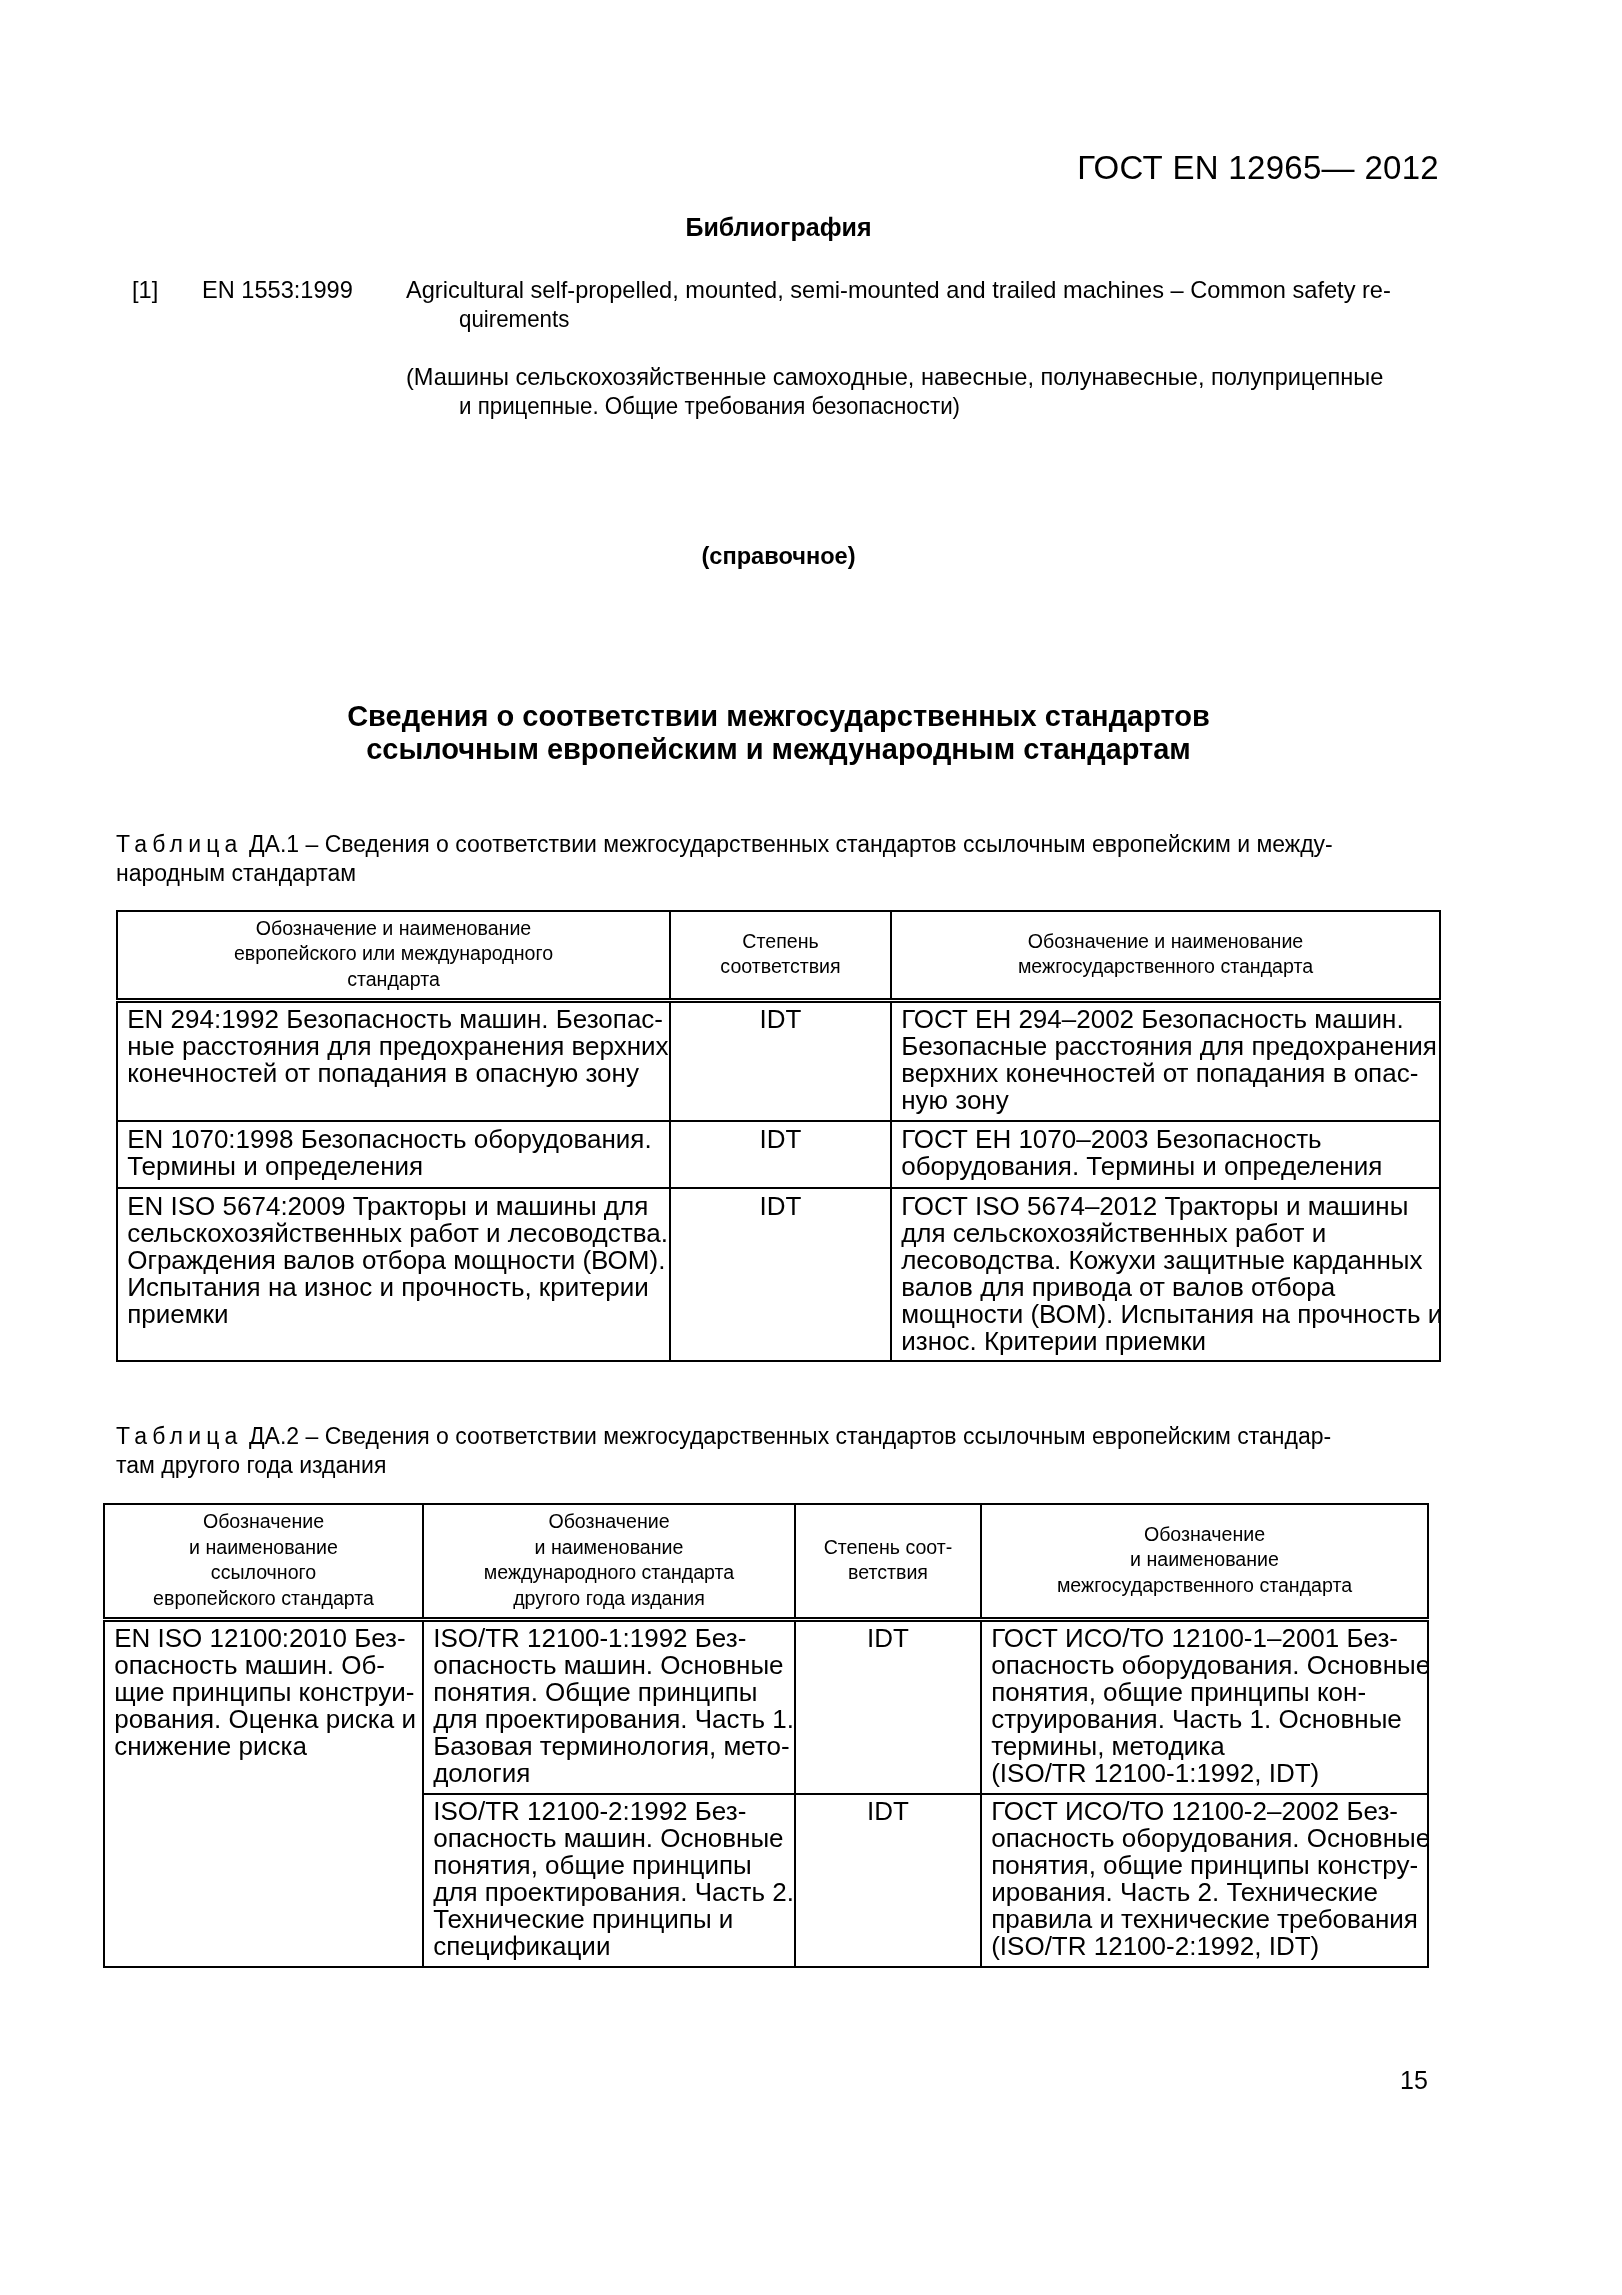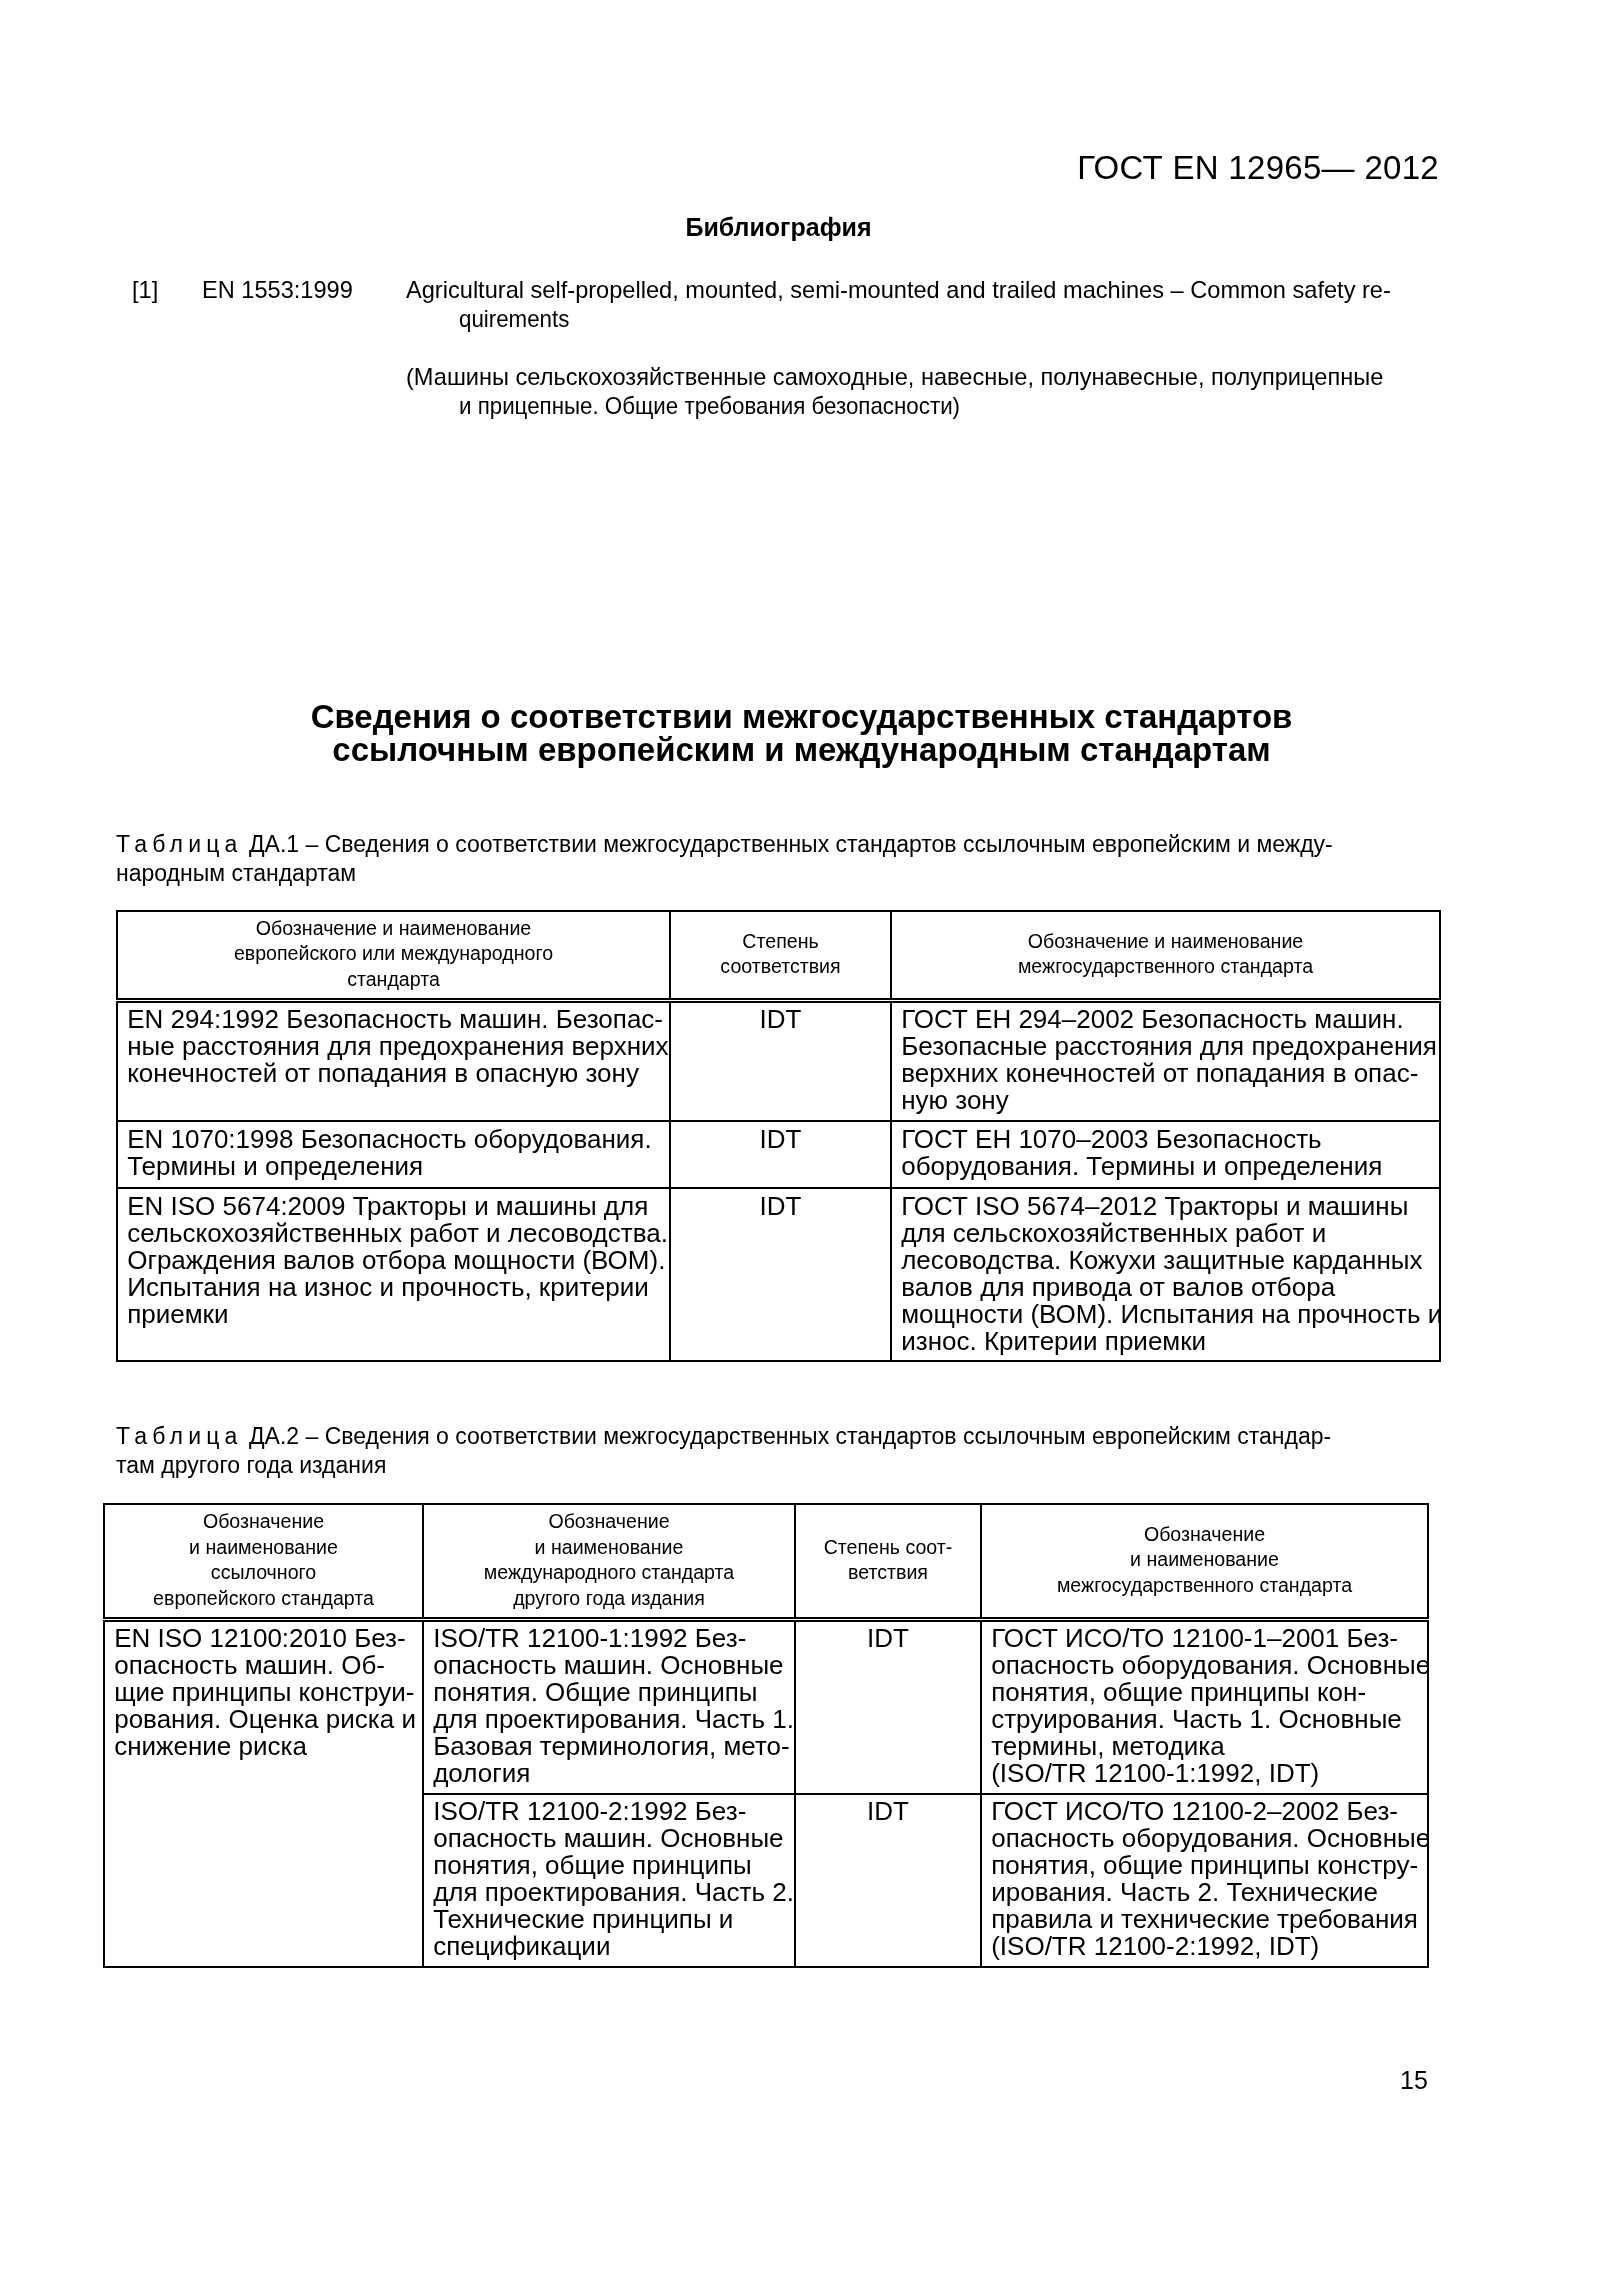--- a/index.html
+++ b/index.html
@@ -10,21 +10,21 @@
   .h-center { left:0; width:1622px; text-align:center; font-weight:bold; }
   .biblio-title { top:213px; font-size:25px; left:0; width:1557px; }
   .bib { font-size:23.6px; line-height:29.4px; }
   .bib-num { left:132px; top:276px; }
   .bib-code { left:202px; top:276px; }
   .bib-text { left:406px; top:276px; width:1047px; }
   .bib-text .cont { padding-left:56px; }
   .bib-ru { left:406px; top:363px; width:1047px; }
   .bib-ru .cont { padding-left:56px; }
   .annex { top:542px; font-size:23.6px; line-height:29px; left:0; width:1557px; }
-  .annex-title { top:700px; font-size:33px; line-height:33px; left:0; width:1557px;padding-left:23px; }
+  .annex-title { top:700px; font-size:29px; line-height:33px; left:0; width:1557px; }
   .caption { left:116px; font-size:23px; line-height:29.4px; }
   .caption .lbl { letter-spacing:5.2px; }
   .cap1 { top:830px; }
   .cap2 { top:1422px; }
   table { position:absolute; border-collapse:collapse; table-layout:fixed; }
   td, th { border:2px solid #000; vertical-align:top; padding:3.9px 9.2px 5.2px 9.2px; font-weight:normal; }
   th { font-size:19.6px; line-height:25.5px; text-align:center; vertical-align:middle; }
   td { font-size:26px; line-height:27px; text-align:left; }
   td.c { text-align:center; }
   thead tr th { border-bottom:5.9px double #000; }
@@ -44,20 +44,21 @@
 <div class="abs bib bib-text">
   <span class="line">Agricultural self-propelled, mounted, semi-mounted and trailed machines – Common safety re-</span>
   <span class="line cont" style="display: block; transform-origin: 0px 0px; transform: scaleX(0.946);">quirements</span>
 </div>
 <div class="abs bib bib-ru">
   <span class="line">(Машины сельскохозяйственные самоходные, навесные, полунавесные, полуприцепные</span>
   <span class="line cont" style="display: block; transform-origin: 0px 0px; transform: scaleX(0.946);">и прицепные. Общие требования безопасности)</span>
 </div>
 
 <div class="abs h-center annex">
+  <span class="line">(справочное)</span>
 </div>
 
 <div class="abs h-center annex-title">
   <span class="line">Сведения о соответствии межгосударственных стандартов</span>
   <span class="line">ссылочным европейским и международным стандартам</span>
 </div>
 
 <div class="abs caption cap1">
   <span class="line"><span class="lbl">Таблица</span> <span>ДА.1 – Сведения о соответствии межгосударственных стандартов ссылочным европейским и между-</span></span>
   <span class="line">народным стандартам</span>

